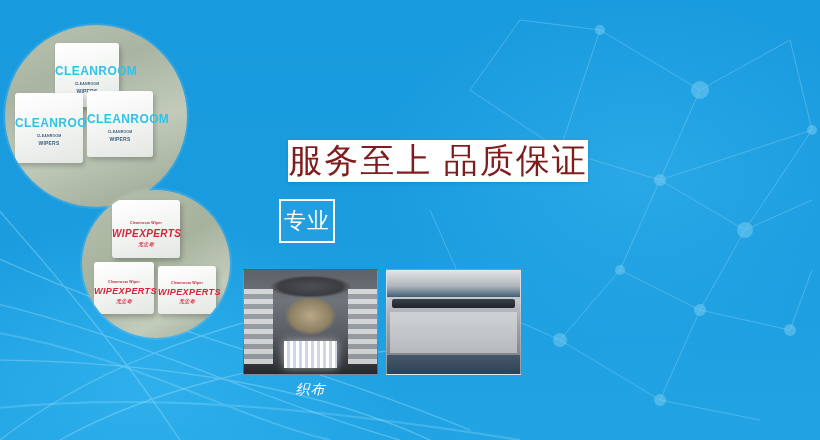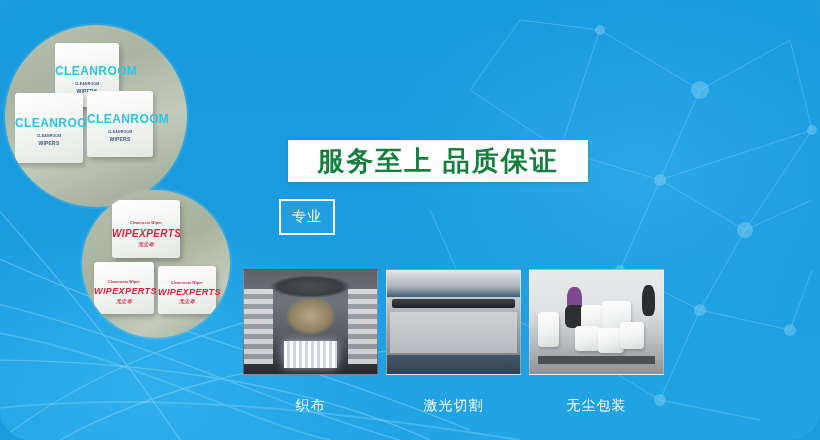--- a/index.html
+++ b/index.html
@@ -8,21 +8,20 @@
     font-family:"Liberation Sans","DejaVu Sans",sans-serif;
     background:#1a9bdd;
   }
   #banner{
     position:relative;width:820px;height:440px;overflow:hidden;
     background:#1a9bdd;
     background-image:
       radial-gradient(ellipse 420px 300px at 78% 40%, #2aa8e6 0%, rgba(42,168,230,0) 62%),
       radial-gradient(ellipse 380px 260px at 18% 88%, #2fb0ec 0%, rgba(47,176,236,0) 65%),
       linear-gradient(180deg,#189ade 0%,#1a9cdf 55%,#22a4e4 100%);
-    border-radius: 30px;
   }
 
   
   .bg-layer{position:absolute;inset:0;pointer-events:none;}
 
   
   .circle{
     position:absolute;border-radius:50%;overflow:hidden;
     box-shadow:0 0 0 2px rgba(255,255,255,.10);
   }
@@ -64,51 +63,51 @@
   }
 
   
   #subtitle-bar{
     position:absolute;left:288px;top:140px;
     width:300px;height:42px;background:#ffffff;
     display:flex;align-items:center;justify-content:center;
     box-shadow:0 1px 3px rgba(0,50,90,.18);
   }
   #subtitle-text{
-    font-size:27px;color:#15803d;letter-spacing:2px;
-    font-weight:bold;white-space:nowrap;
+    font-size:34px;color:#7f1d1d;letter-spacing:2px;
+    font-weight:normal;white-space:nowrap;
   }
 
   
   #keywords{
     position:absolute;left:279px;top:199px;
     display:flex;gap:13px;
   }
   .kw{
-    width:56px;height:36px;border:2px solid #ffffff;
+    width:56px;height:44px;border:2px solid #ffffff;
     display:flex;align-items:center;justify-content:center;
-    color:#ffffff;font-size:14px;letter-spacing:1px;
+    color:#ffffff;font-size:22px;letter-spacing:1px;
     background:rgba(255,255,255,.04);
     box-sizing:border-box;
   }
 
   
   #photo-strip{
     position:absolute;left:243px;top:269px;
     display:flex;gap:8px;
   }
   .thumb-wrap{width:135px;}
   .thumb{
     width:135px;height:106px;overflow:hidden;position:relative;
     border:1px solid rgba(255,255,255,.25);box-sizing:border-box;
     background:#6b7a83;
   }
   .thumb-caption{
-    margin-top:23px;text-align:center;color:#ffffff;
-    font-size:14px;letter-spacing:1px;line-height:1;
+    margin-top:7px;text-align:center;color:#ffffff;
+    font-size:14px;letter-spacing:1px;line-height:1;font-style:italic;
   }
 
   
   .knit{
     background:
       radial-gradient(ellipse 58px 16px at 50% 16%, #4d4f52 0%, #3a3c3f 55%, rgba(58,60,63,0) 70%),
       radial-gradient(ellipse 34px 26px at 50% 44%, #b9a887 0%, #8d7f62 60%, rgba(141,127,98,0) 75%),
       linear-gradient(180deg,#5d6168 0%,#6f737a 30%,#585c63 62%,#26282c 100%);
   }
   .knit:before{
@@ -288,33 +287,17 @@
     </div>
 
 
     <div class="thumb-wrap">
       <div class="thumb laser">
         <div class="laser-top"></div>
         <div class="laser-bed"></div>
         <div class="laser-gantry"></div>
         <div class="laser-base"></div>
       </div>
-      <div class="thumb-caption">激光切割</div>
     </div>
 
-    <div class="thumb-wrap">
-      <div class="thumb packing">
-        <div class="worker" style="left:28%;top:16%;width:11%;height:26%;background:#7c4a8e;"></div>
-        <div class="worker" style="left:26%;top:34%;width:15%;height:22%;background:#2d2f33;border-radius:6px;"></div>
-        <div class="worker" style="left:84%;top:14%;width:10%;height:30%;background:#2b2d31;"></div>
-        <div class="bag" style="left:38%;top:34%;width:20%;height:26%;"></div>
-        <div class="bag" style="left:54%;top:30%;width:22%;height:30%;"></div>
-        <div class="bag" style="left:34%;top:54%;width:19%;height:24%;"></div>
-        <div class="bag" style="left:51%;top:56%;width:20%;height:24%;"></div>
-        <div class="bag" style="left:68%;top:50%;width:18%;height:26%;"></div>
-        <div class="bag" style="left:6%;top:40%;width:16%;height:34%;"></div>
-        <div class="table-dark"></div>
-      </div>
-      <div class="thumb-caption">无尘包装</div>
-    </div>
 
   </div>
 </div>
 
 </body></html>

